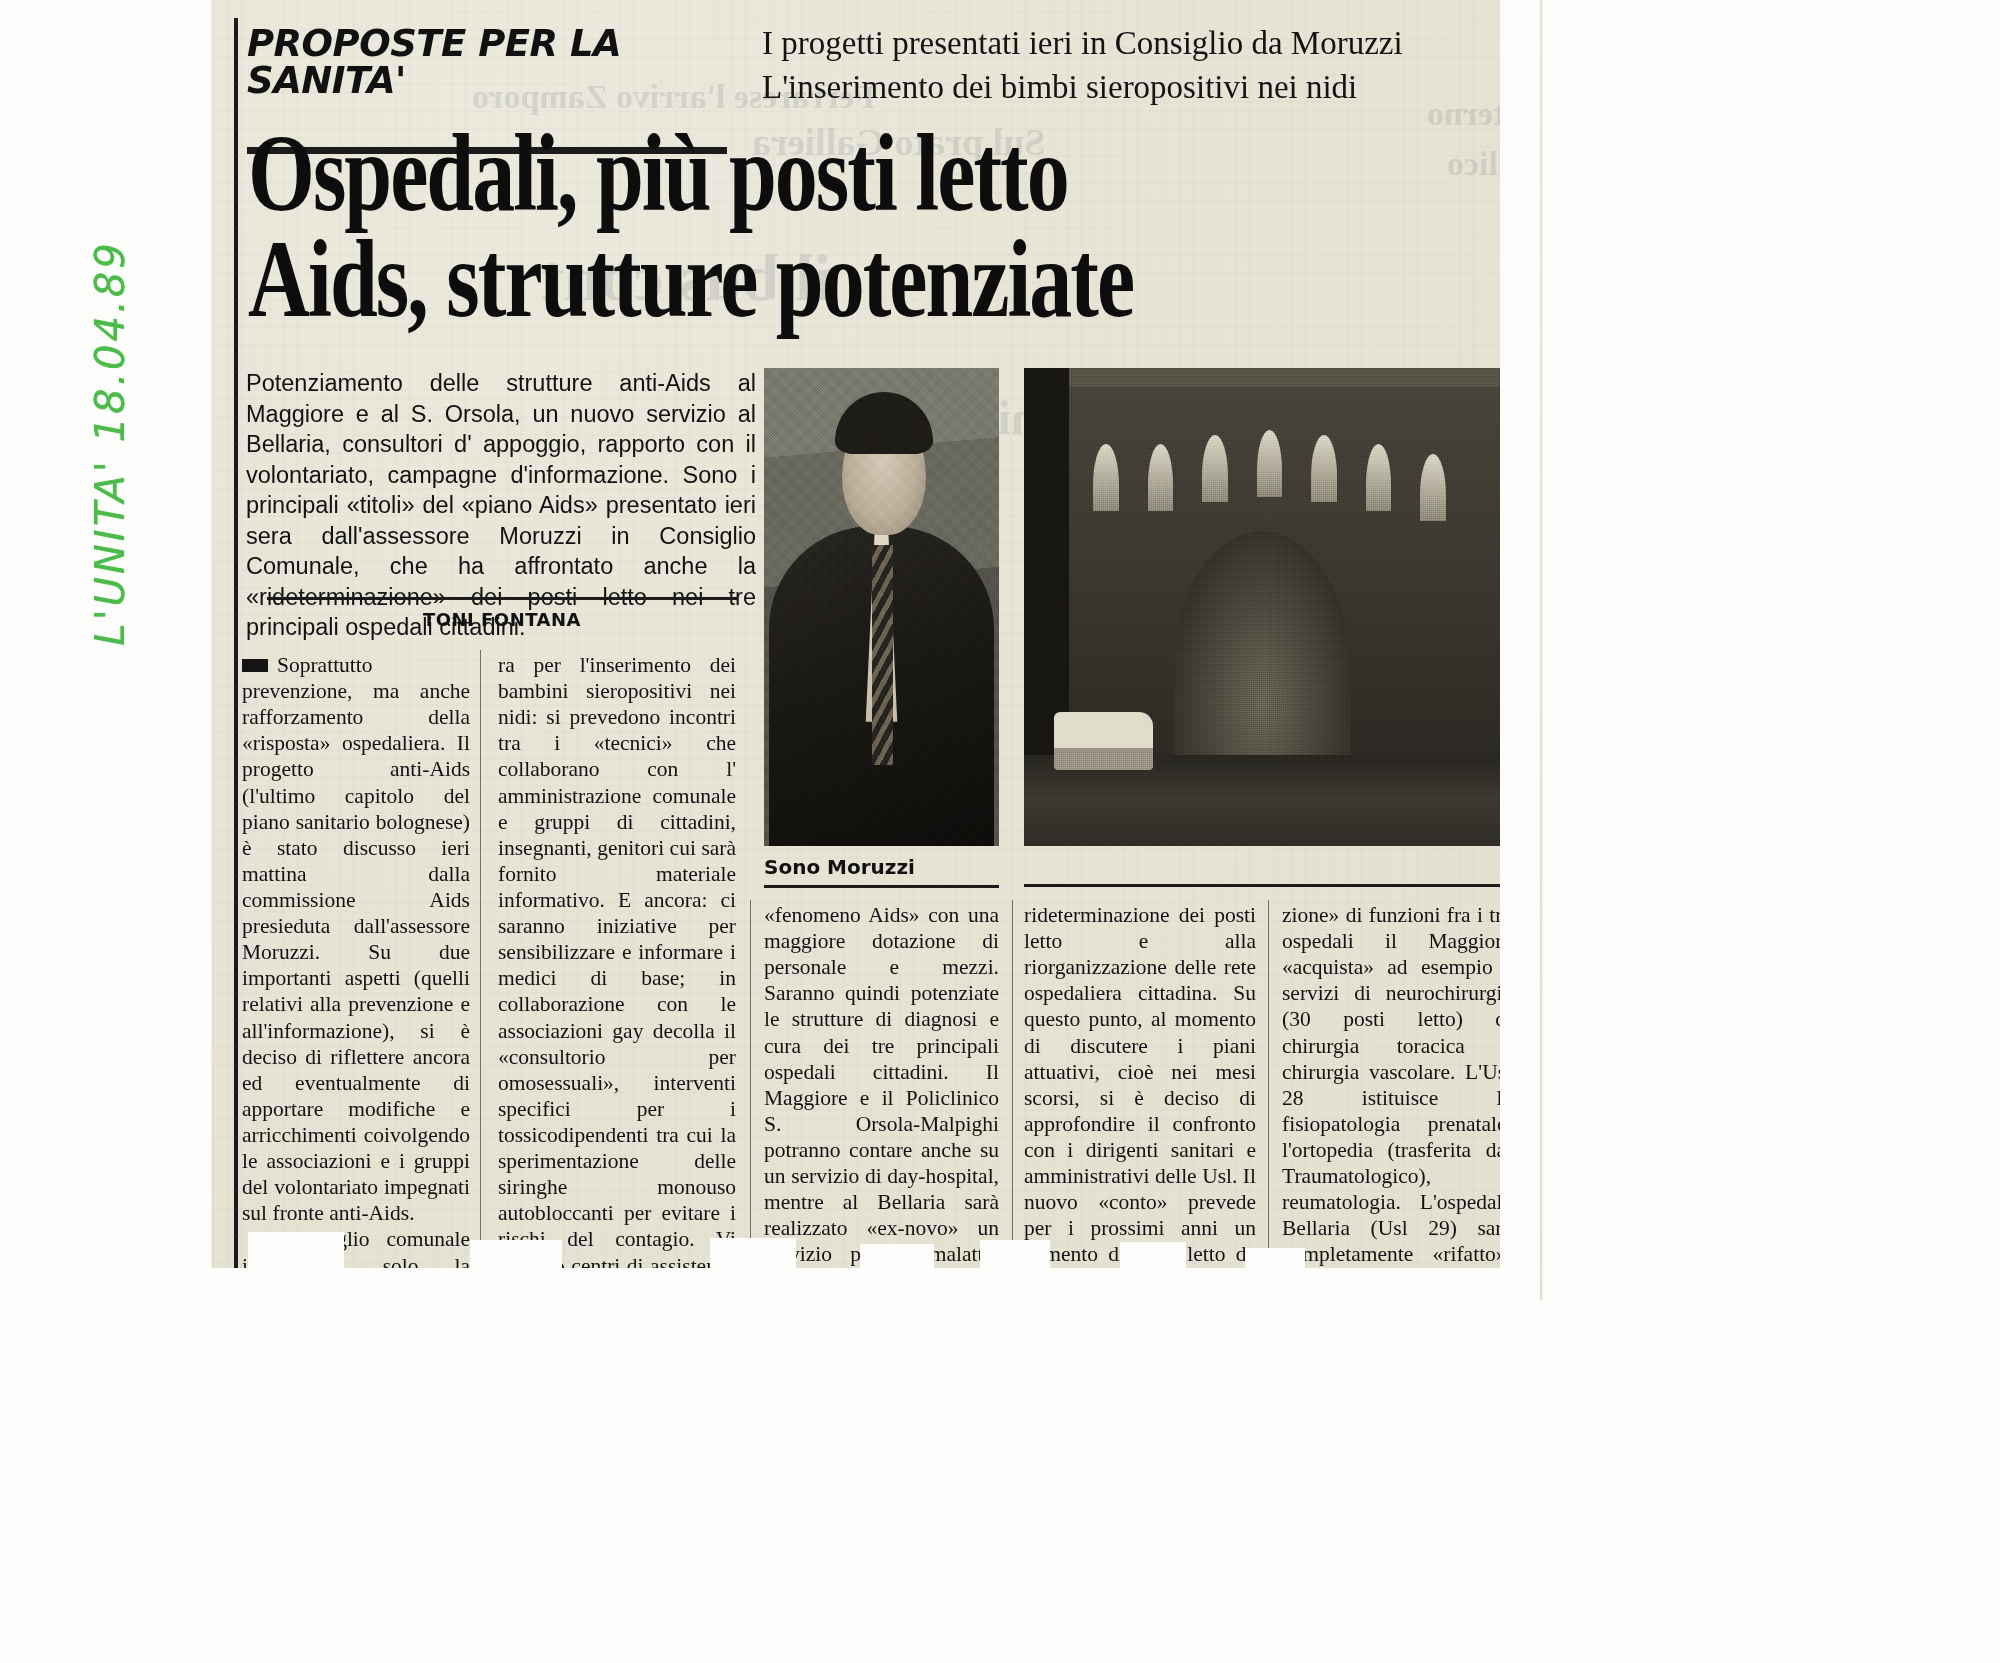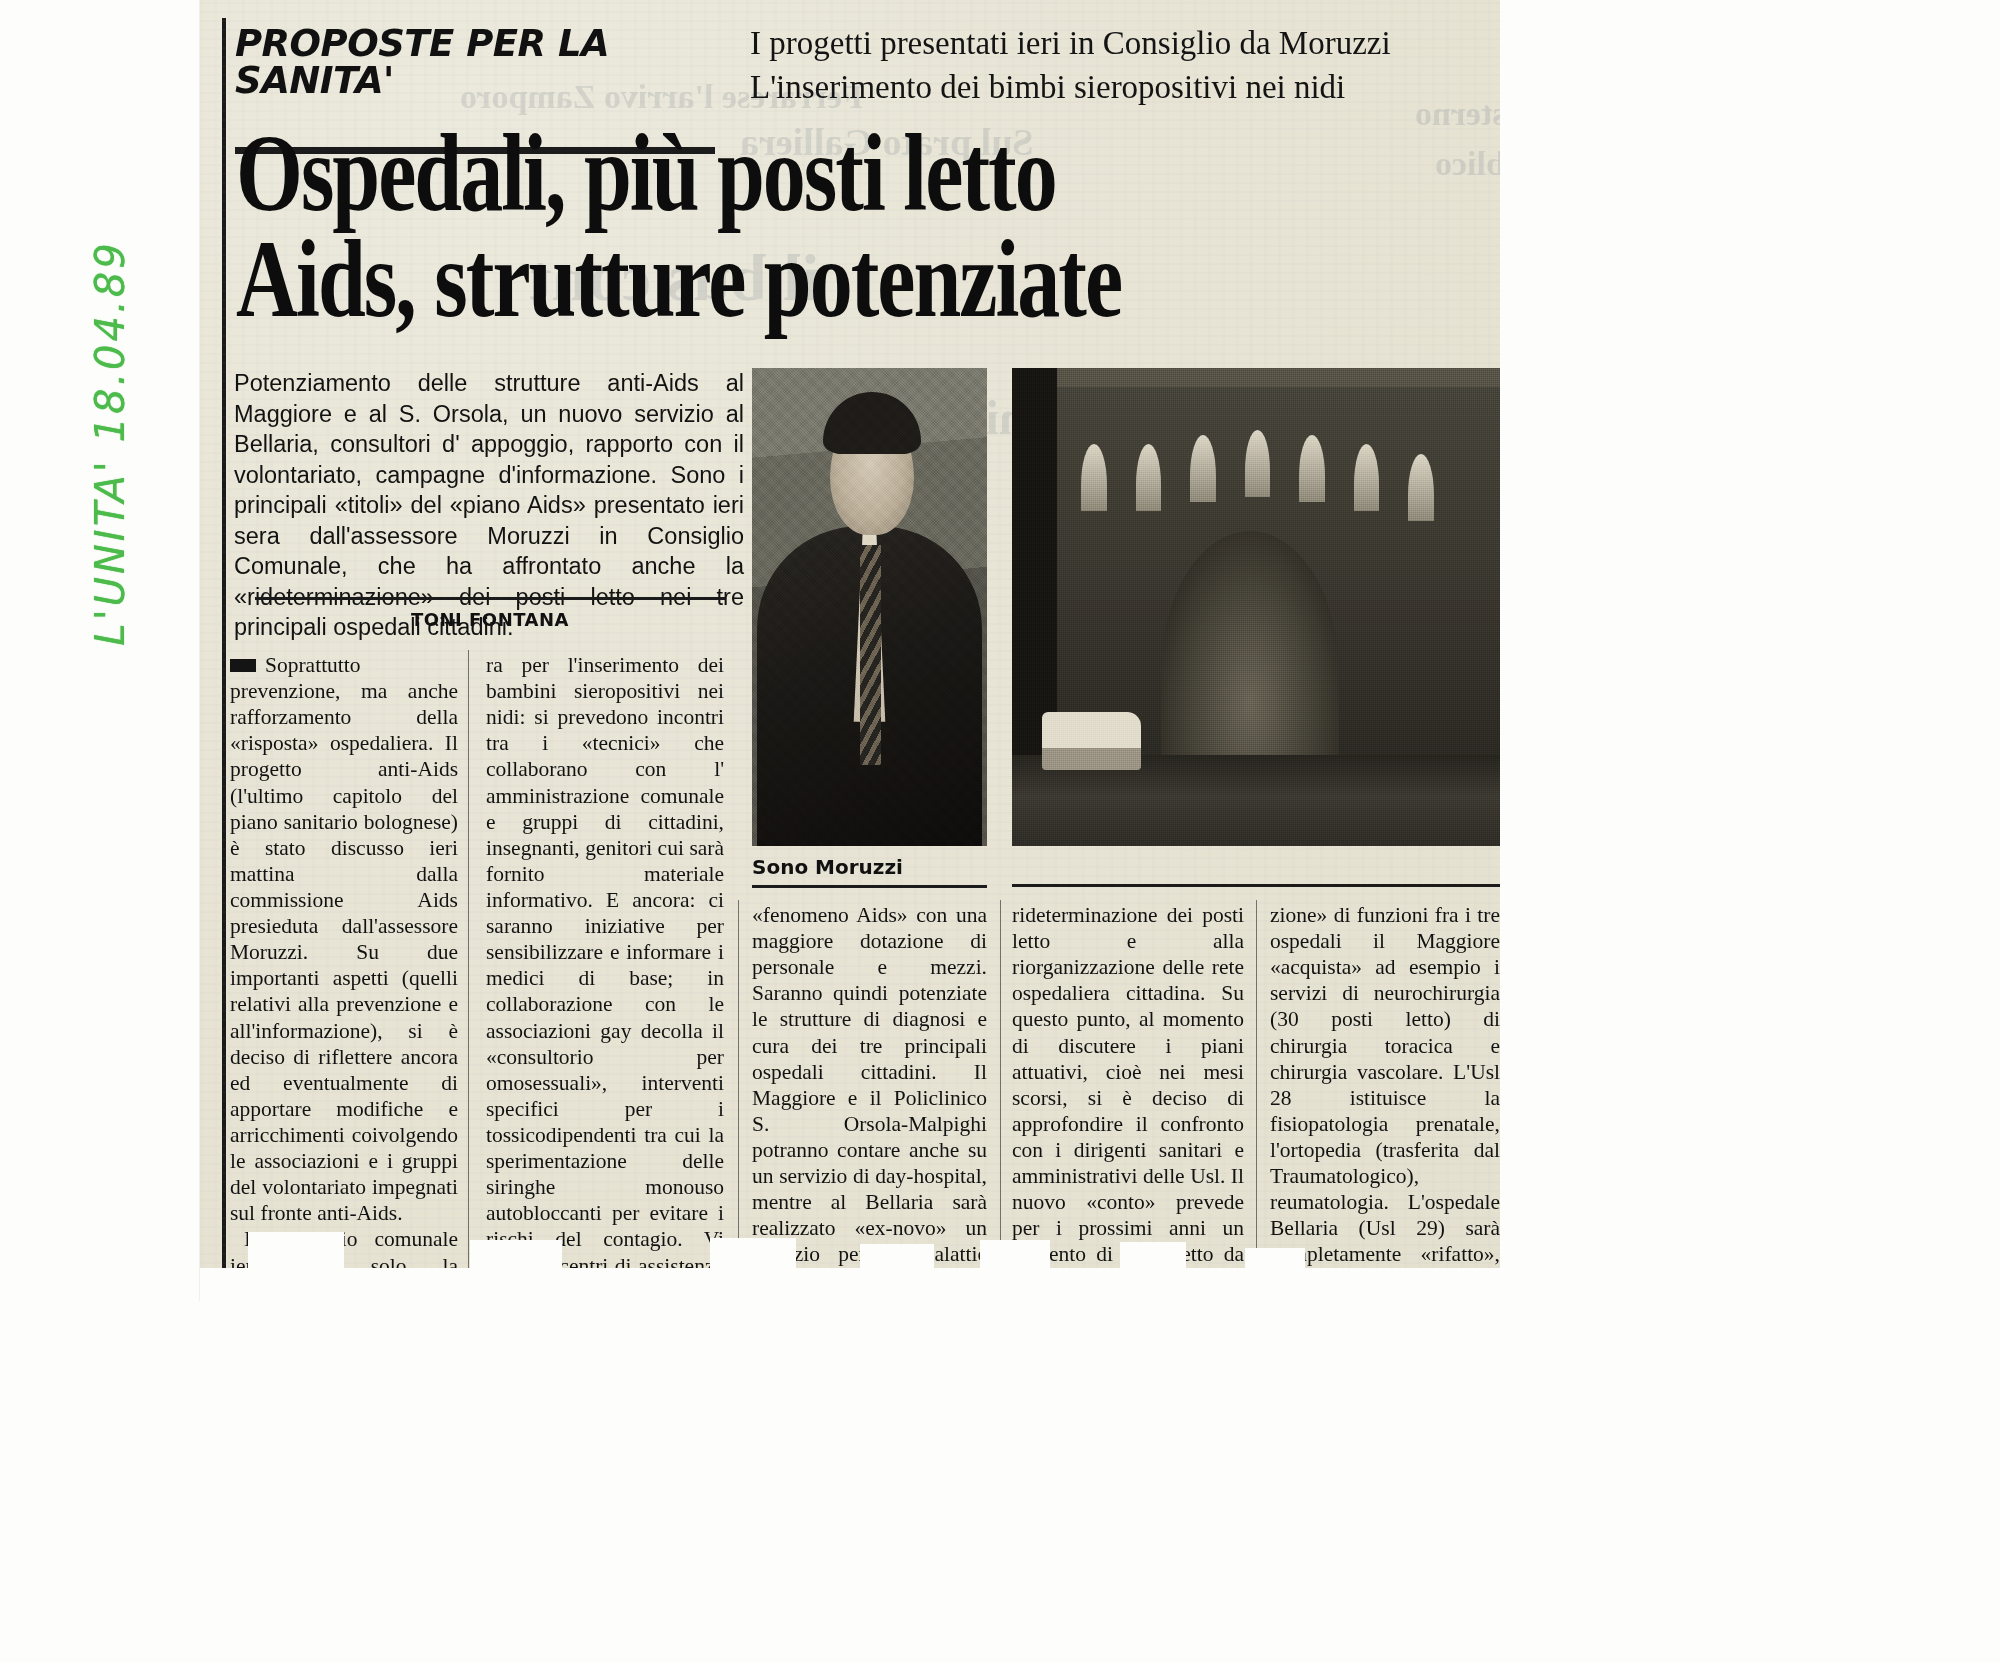--- a/index.html
+++ b/index.html
@@ -29,21 +29,21 @@
     white-space:nowrap;
     text-align:center;
     font-style:italic;
     font-weight:500;
     text-shadow:0 0 1px #4cbb4c;
   }
 
   
   #clipping{
     position:absolute;
-    left:200px; top:0px;
+    left:212px; top:0px;
     width:1330px; height:1300px;
     background:
       radial-gradient(ellipse at 20% 10%, #eceadd 0%, #e8e5d6 40%, #e4e0cf 100%);
     box-shadow:0 0 0 1px rgba(0,0,0,.05);
     overflow:hidden;
   }
   
   #clipping:before{
     content:"";
     position:absolute;inset:0;

